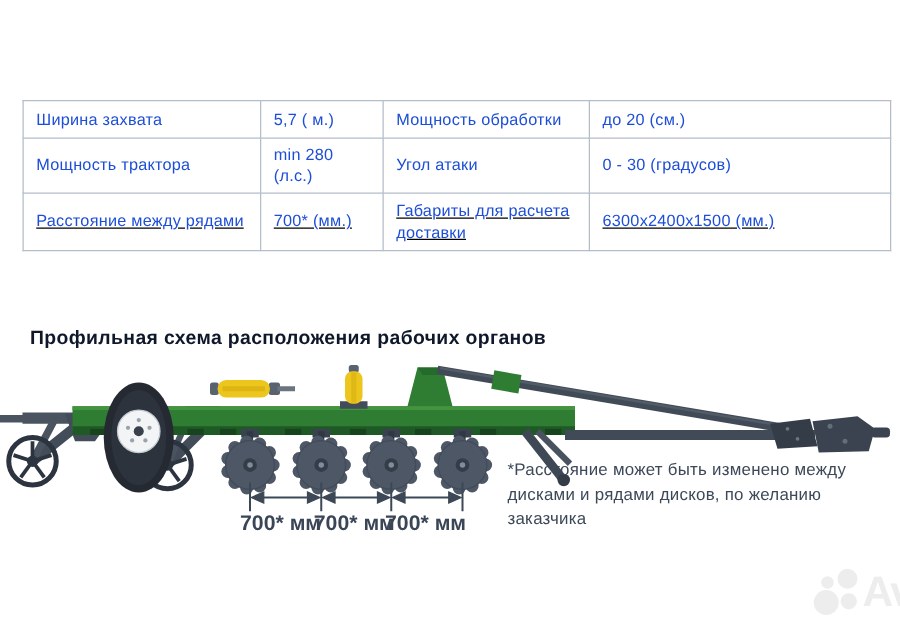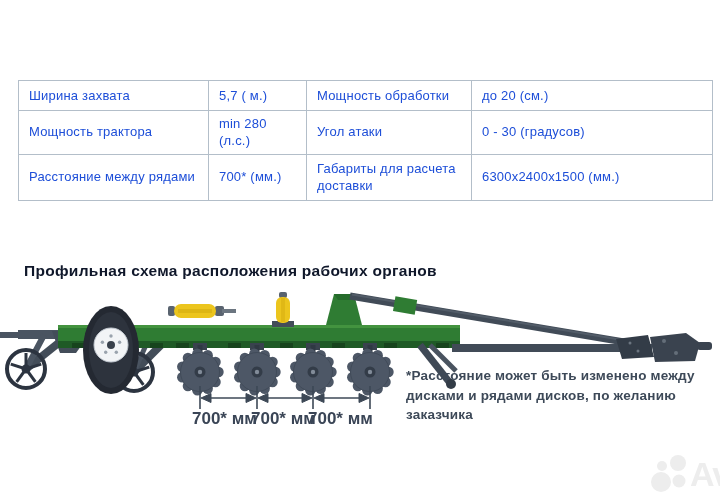--- a/index.html
+++ b/index.html
@@ -14,38 +14,38 @@
     border-collapse:collapse;table-layout:fixed;
   }
   .spec-table td{
     border:1.5px solid #b3bec9;
     font-size:13px;color:#1d4ed8;letter-spacing:.2px;
     padding:5px 9px 4px 10px;vertical-align:middle;line-height:1.3;
     white-space:pre-line;overflow:hidden;margin-left:40px;
   }
   .spec-table tr.r-s{height:30px;}
   .spec-table tr.r-m{height:43px;}
-  .spec-table tr.r-l{height:46px;}
+  .spec-table tr.r-l{height:46px;text-decoration:underline;}
   
   .diagram-heading{
     position:absolute;left:24px;top:262px;
     font-size:15.5px;font-weight:700;color:#0f172a;letter-spacing:.3px;
     white-space:nowrap;
   }
   
   .dim-label{
     position:absolute;top:409px;width:60px;text-align:center;
     font-size:17px;font-weight:600;color:#3a4556;white-space:nowrap;
   }
   .dim-label.l1{left:192px;}
   .dim-label.l2{left:251px;}
   .dim-label.l3{left:308px;}
   .note{
     position:absolute;left:406px;top:366px;width:305px;
-    font-size:13.5px;color:#3d4958;line-height:19.5px;letter-spacing:.2px;font-weight:bold;
+    font-size:13.5px;color:#3d4958;line-height:19.5px;letter-spacing:.2px;
   }
   .note div{white-space:nowrap;}
   
   .machine-svg{position:absolute;left:0;top:283px;}
   
   .watermark{position:absolute;left:648px;top:452px;width:72px;height:46px;}
   .watermark-text{
     position:absolute;left:690px;top:455px;
     font-size:34px;font-weight:700;color:#ededed;letter-spacing:-1px;
     white-space:nowrap;

